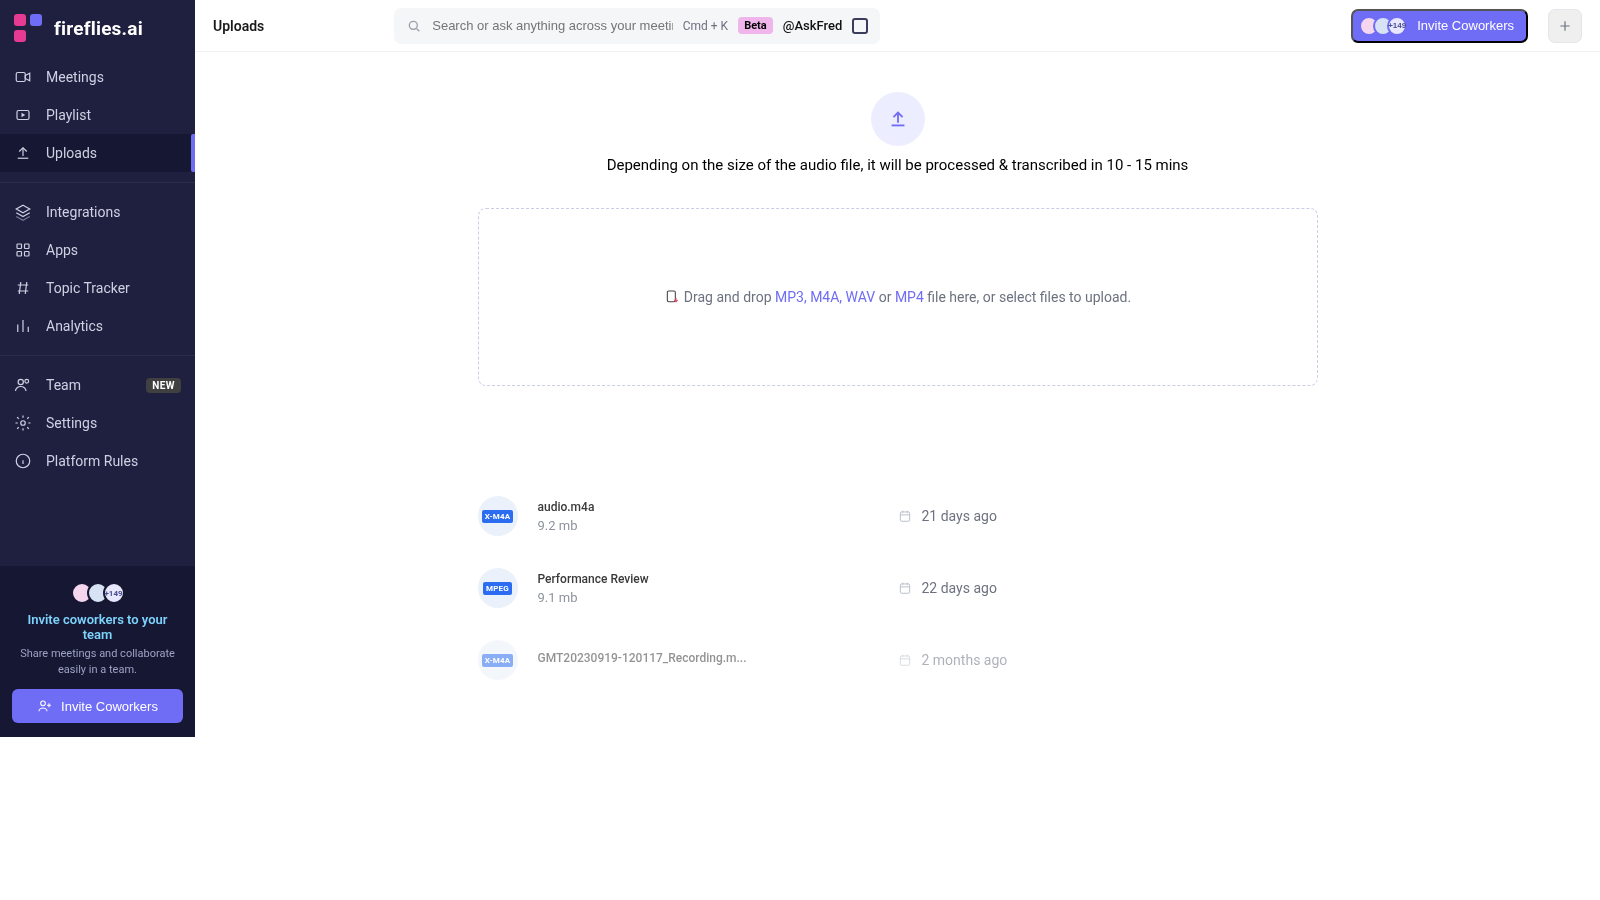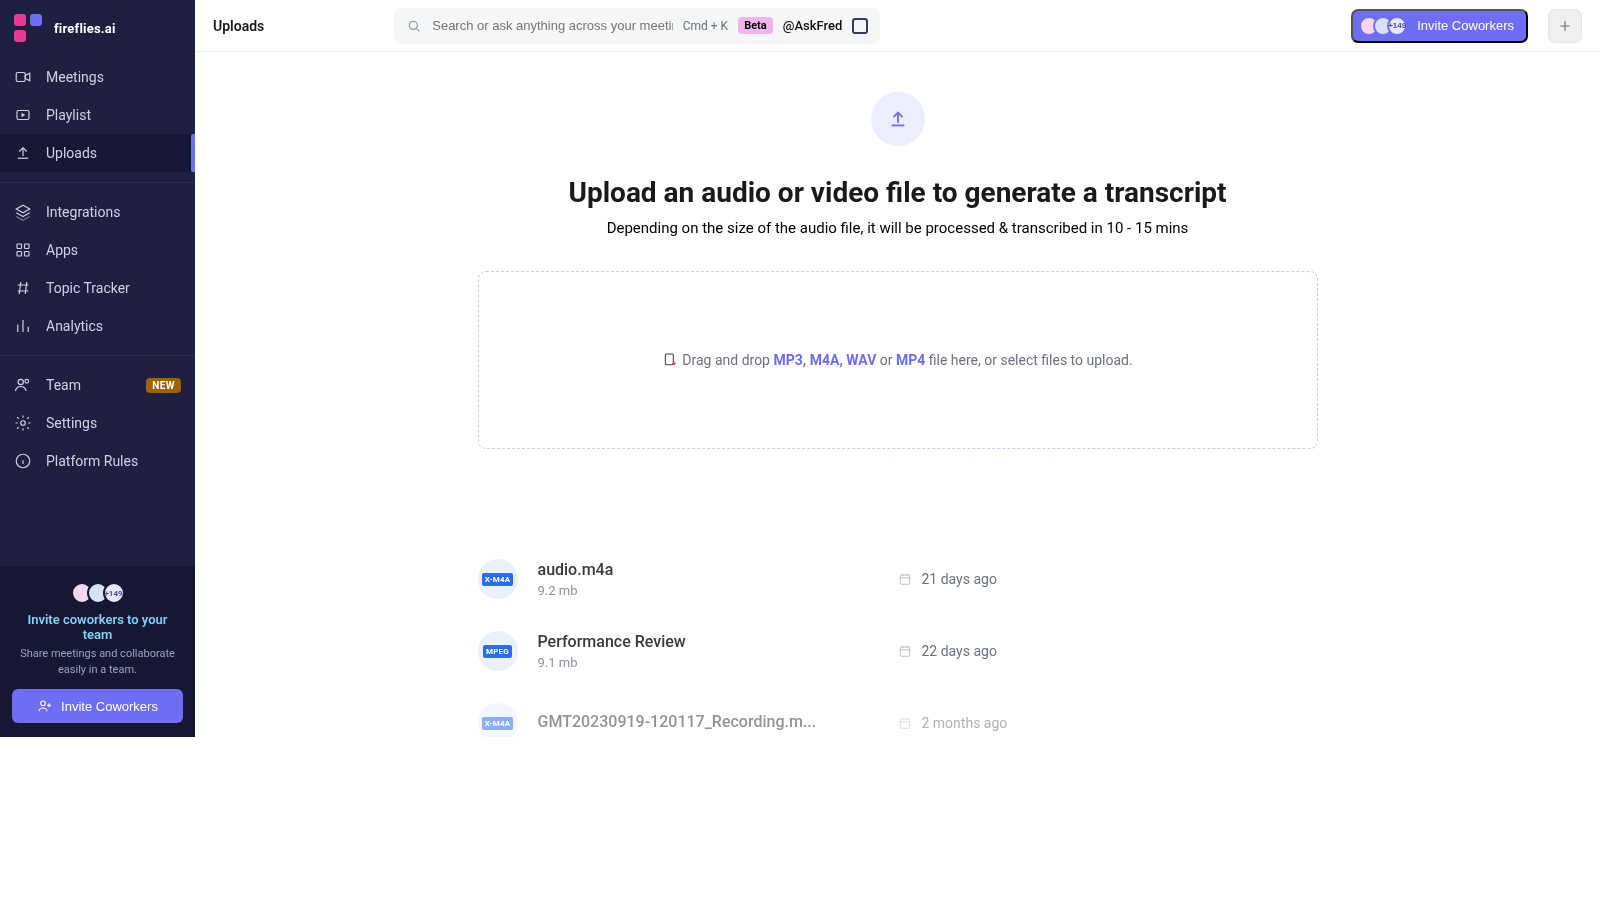--- a/index.html
+++ b/index.html
@@ -19,21 +19,21 @@
   flex-direction: column;
   height: 737px;
 }
 .logo {
   display: flex;
   align-items: center;
   gap: 10px;
   padding: 14px 14px 10px 14px;
   color: #fff;
   font-weight: 700;
-  font-size: 13px;
+  font-size: 19px;
   letter-spacing: .2px;
 }
 .logo-mark {
   width: 30px;
   height: 28px;
   display: flex;
   flex-wrap: wrap;
   gap: 4px;
 }
 .logo-mark span {
@@ -70,21 +70,21 @@
 }
 .nav-icon {
   width: 18px; height: 18px;
   display: inline-flex;
   align-items: center;
   justify-content: center;
   color: #cfd0e2;
 }
 .nav-icon svg { width: 18px; height: 18px; stroke: currentColor; stroke-width: 1.6; fill: none; }
 .badge-new {
-  background: #a16207;
+  background: #404040;
   color: #fff;
   font-size: 10px;
   font-weight: 700;
   padding: 2px 6px;
   border-radius: 4px;
   margin-left: auto;
   letter-spacing: .4px;
 }
 .sidebar-footer {
   margin-top: auto;
@@ -218,21 +218,21 @@
   border: 1px dashed #c9cde7;
   border-radius: 8px;
   height: 178px;
   margin-top: 34px;
   display: flex;
   align-items: center;
   justify-content: center;
   color: #6d7280;
   font-size: 14px;
 }
-.dropzone .hl { color: #6f6cf5; font-weight: 700; }
+.dropzone .hl { color: #6f6cf5; font-weight: 400; }
 .dropzone .dz-icon { width: 16px; height: 16px; stroke: #444; stroke-width: 1.6; fill: none; margin-right: 4px; }
 .dz-icon .arrow { stroke: #e04a6b; }
 .filelist { margin-top: 94px; text-align: left; }
 .file-row {
   display: flex;
   align-items: center;
   padding: 16px 0;
 }
 .file-thumb {
   width: 40px; height: 40px; border-radius: 50%;
@@ -240,21 +240,21 @@
   display: inline-flex; align-items: center; justify-content: center;
   margin-right: 20px;
 }
 .file-thumb .tag {
   font-size: 8px; font-weight: 700;
   background: #2b6cf0; color: #fff;
   padding: 2px 3px; border-radius: 2px;
   letter-spacing: .2px;
 }
 .file-meta { flex: 0 0 340px; }
-.file-name { font-size: 16px; color: #3a3a3a; font-weight: 500; }
+.file-name { font-size: 12px; color: #3a3a3a; font-weight: 500; }
 .file-size { font-size: 13px; color: #8e939d; margin-top: 4px; }
 .file-date { display: flex; align-items: center; gap: 10px; color: #6d7280; font-size: 14px; margin-left: 20px; }
 .file-date svg { width: 14px; height: 14px; stroke: #b6bbc6; stroke-width: 1.6; fill: none; }
 .fade { opacity: .55; }
 </style>
 </head>
 <body>
 
 <aside class="sidebar">
   <div class="logo">
@@ -422,21 +422,20 @@
 
   <div class="content">
     <div class="center">
       <div class="up-circle">
         <svg viewBox="0 0 24 24">
             <path d="M12 16V5"></path>
             <path d="M7 10l5-5 5 5"></path>
             <path d="M5 19h14"></path>
           </svg>
       </div>
-      <h1 class="h1">Upload an audio or video file to generate a transcript</h1>
       <div class="subtitle">Depending on the size of the audio file, it will be processed &amp; transcribed in 10 - 15 mins</div>
 
       <div class="dropzone">
         <svg class="dz-icon" viewBox="0 0 24 24">
           <rect x="5" y="3" width="12" height="16" rx="2"></rect>
           <path class="arrow" d="M18 13v6"></path>
             <path class="arrow" d="M15.5 16.5L18 19l2.5-2.5"></path>
         </svg>
         <span>Drag and drop</span>
         &nbsp;<span class="hl">MP3, M4A, WAV</span>

